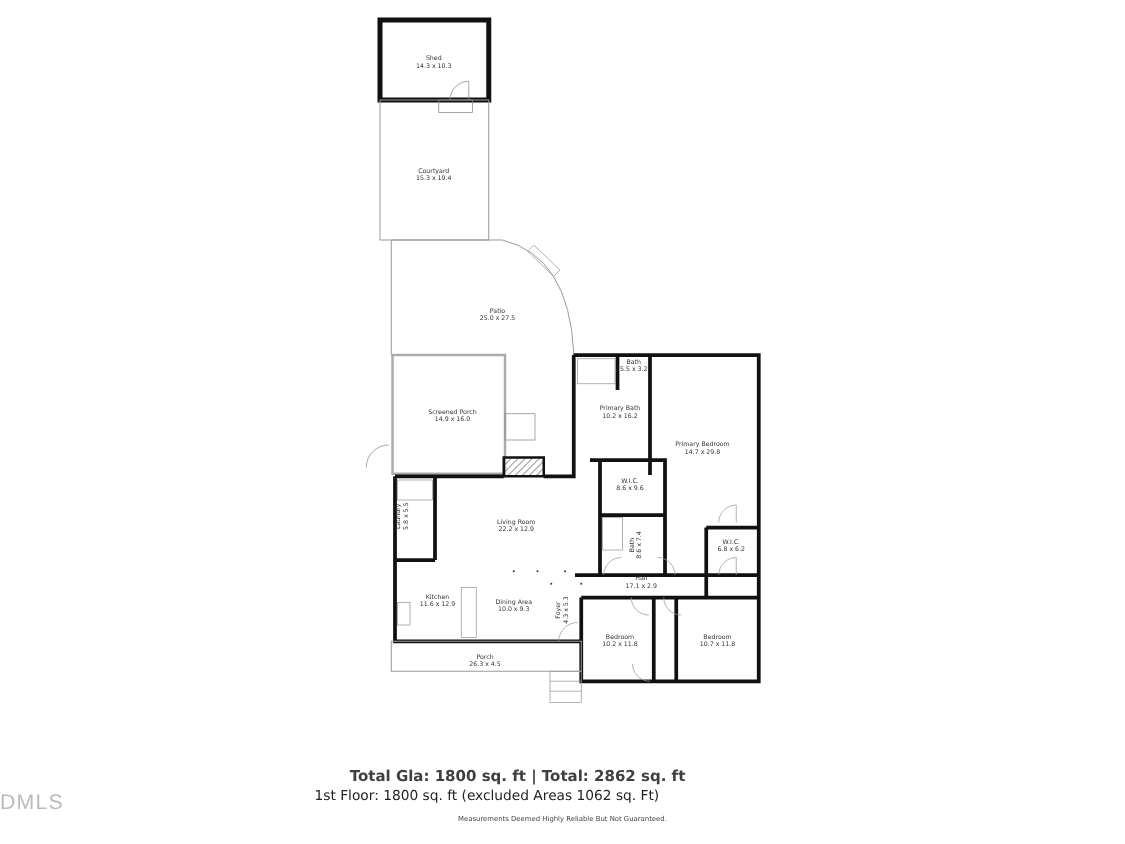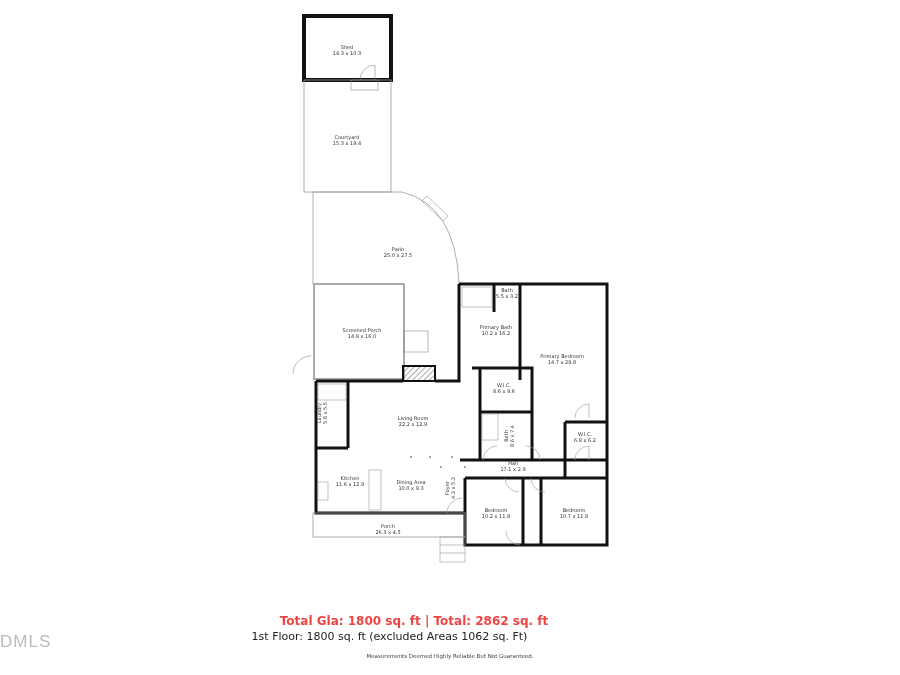--- a/index.html
+++ b/index.html
@@ -1,20 +1,20 @@
 <!DOCTYPE html>
 <html><head>
 <meta charset="utf-8">
 <style>
   html, body { margin: 0; padding: 0; background: #ffffff; }
   body { width: 900px; height: 675px; position: relative; overflow: hidden; font-family: "Liberation Sans", sans-serif; }
   #plan { position: absolute; left: 0; top: 0; width: 900px; height: 675px; }
   .room-label { position: absolute; text-align: center; font-size: 5px; line-height: 6px; color: #333; font-family: "DejaVu Sans", sans-serif; white-space: nowrap; transform: translate(-50%, -50%); }
   .room-label.vert { transform: translate(-50%, -50%) rotate(-90deg); }
-  .footer-title { position: absolute; left: 0; width: 828px; top: 614px; text-align: center; font-weight: bold; font-size: 12px; color: #ef4444; font-family: "DejaVu Sans", sans-serif; }
+  .footer-title { position: absolute; left: 0; width: 828px; top: 614px; text-align: center; font-weight: bold; font-size: 12px; color: #404040; font-family: "DejaVu Sans", sans-serif; }
   .footer-sub { position: absolute; left: 0; width: 779px; top: 630px; text-align: center; font-size: 11px; color: #222; font-family: "DejaVu Sans", sans-serif; }
   .footer-note { position: absolute; left: 0; width: 900px; top: 653px; text-align: center; font-size: 5.5px; color: #444; font-family: "DejaVu Sans", sans-serif; }
   .watermark { position: absolute; left: 0px; top: 632px; font-size: 17px; color: #bbb; letter-spacing: 1px; font-family: "Liberation Sans", sans-serif; }
 </style>
 </head>
 <body>
 
 <svg id="plan" viewBox="0 0 900 675" xmlns="http://www.w3.org/2000/svg">
 
   <g>

